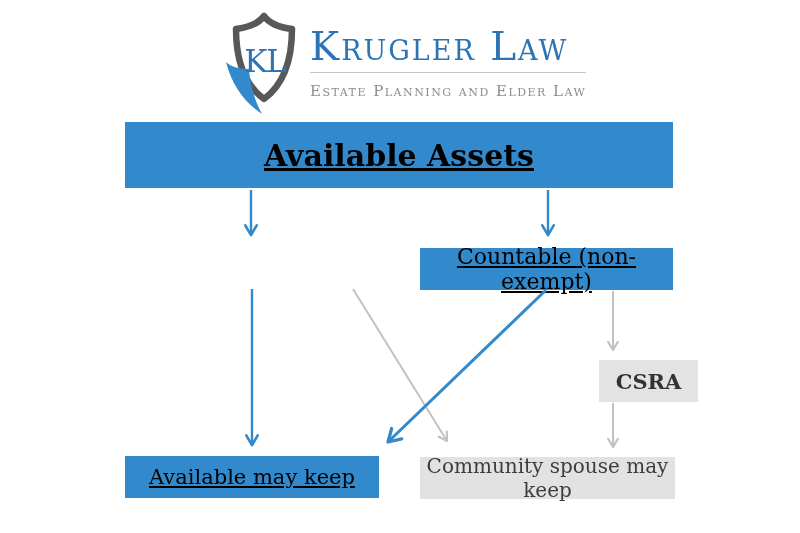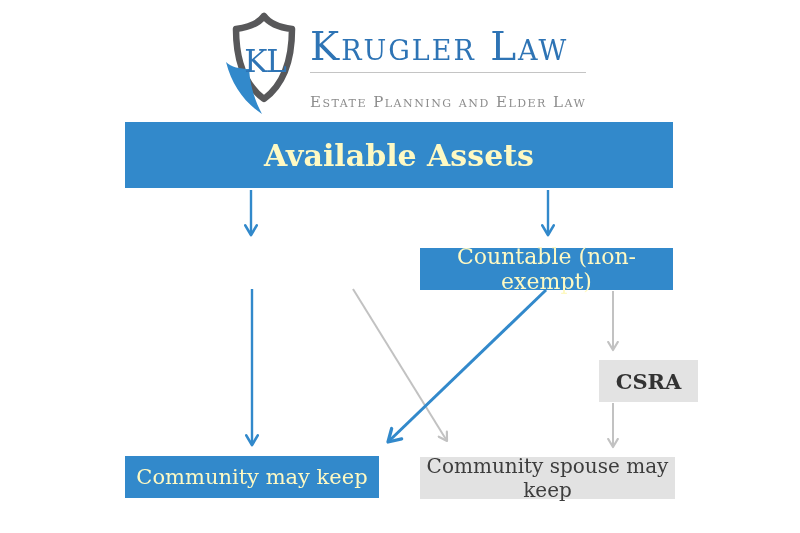--- a/index.html
+++ b/index.html
@@ -18,29 +18,29 @@
   .logo-name{
     font-variant:small-caps;
     font-size:39px;line-height:1.1;
     letter-spacing:2px;white-space:nowrap;
     color:#2e74b5;
   }
   .logo-sep{height:1px;background:#c4c4c4;margin-top:3px;width:100%;}
   .logo-tagline{
     font-variant:small-caps;
     font-size:15px;letter-spacing:1.5px;white-space:nowrap;
-    color:#8c8c8c;margin-top:20px;text-align:center;
+    color:#8c8c8c;margin-top:9px;text-align:center;
   }
 
   
   .box{
     position:absolute;display:flex;align-items:center;justify-content:center;
     text-align:center;box-sizing:border-box;
   }
-  .box.blue{background:#3289cb;color:#fef9c3;}
+  .box.blue{background:#3289cb;color:#000000;text-decoration:underline;}
   .box.grayed{background:#e2e2e2;color:#3d3d3d;}
 
   .banner{left:125px;top:122px;width:548px;height:66px;font-size:30px;font-weight:bold;}
   .branch-left{left:125px;top:245px;width:252px;height:44px;font-size:21px;}
   .branch-right{left:420px;top:248px;width:253px;height:42px;font-size:22px;}
   .csra{left:567px;top:360px;width:99px;height:42px;font-size:21px;font-weight:bold;color:#333333;background:#e3e3e3;margin-left:32px;}
   .outcome-left{left:125px;top:456px;width:254px;height:42px;font-size:21px;}
   .outcome-right{left:420px;top:457px;width:255px;height:20px;font-size:20px;height:42px;}
 
   .arrows{position:absolute;left:0;top:0;width:800px;height:533px;pointer-events:none;}
@@ -63,21 +63,21 @@
     </div>
   </header>
 
   <div class="box blue banner">Available Assets</div>
 
 
   <div class="box blue branch-right">Countable (non-exempt)</div>
 
   <div class="box csra">CSRA</div>
 
-  <div class="box blue outcome-left">Community may keep</div>
+  <div class="box blue outcome-left">Available may keep</div>
 
   <div class="box grayed outcome-right">Community spouse may keep</div>
 
   <svg class="arrows" viewBox="0 0 800 533" width="800" height="533">
     <defs>
       <marker id="chev-blue" viewBox="0 0 6 6" refX="4.6" refY="3" markerWidth="6" markerHeight="6" orient="auto" markerUnits="strokeWidth">
         <path d="M0.6,0.6 L4.6,3 L0.6,5.4" fill="none" stroke-width="1.1" stroke-linecap="round" stroke-linejoin="round" stroke="#3289cb"></path>
       </marker>
       <marker id="chev-gray" viewBox="0 0 6 6" refX="4.6" refY="3" markerWidth="6" markerHeight="6" orient="auto" markerUnits="strokeWidth">
         <path d="M0.6,0.6 L4.6,3 L0.6,5.4" fill="none" stroke-width="1.1" stroke-linecap="round" stroke-linejoin="round" stroke="#c2c2c2"></path>

